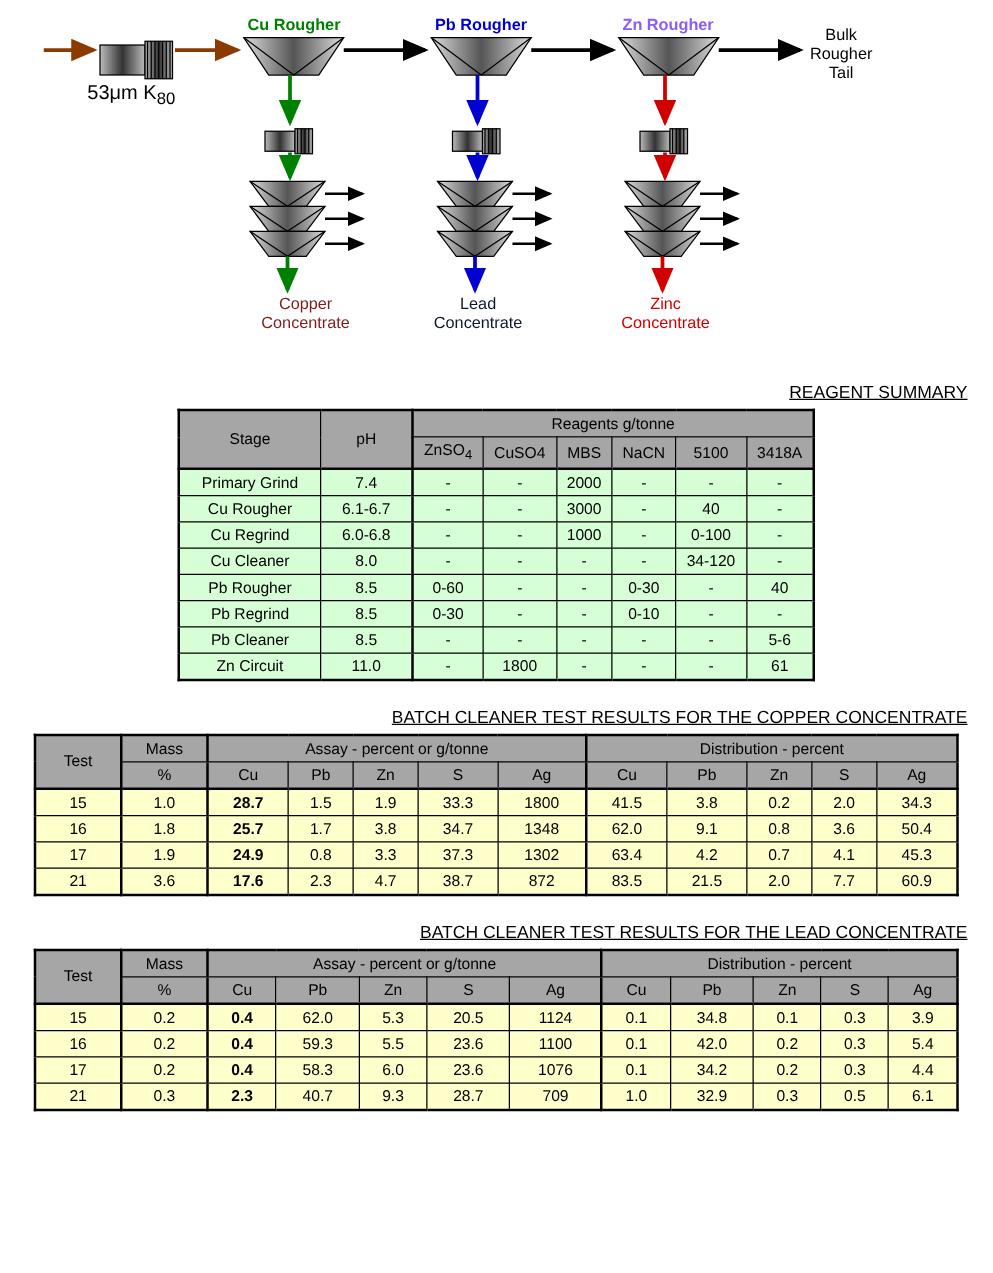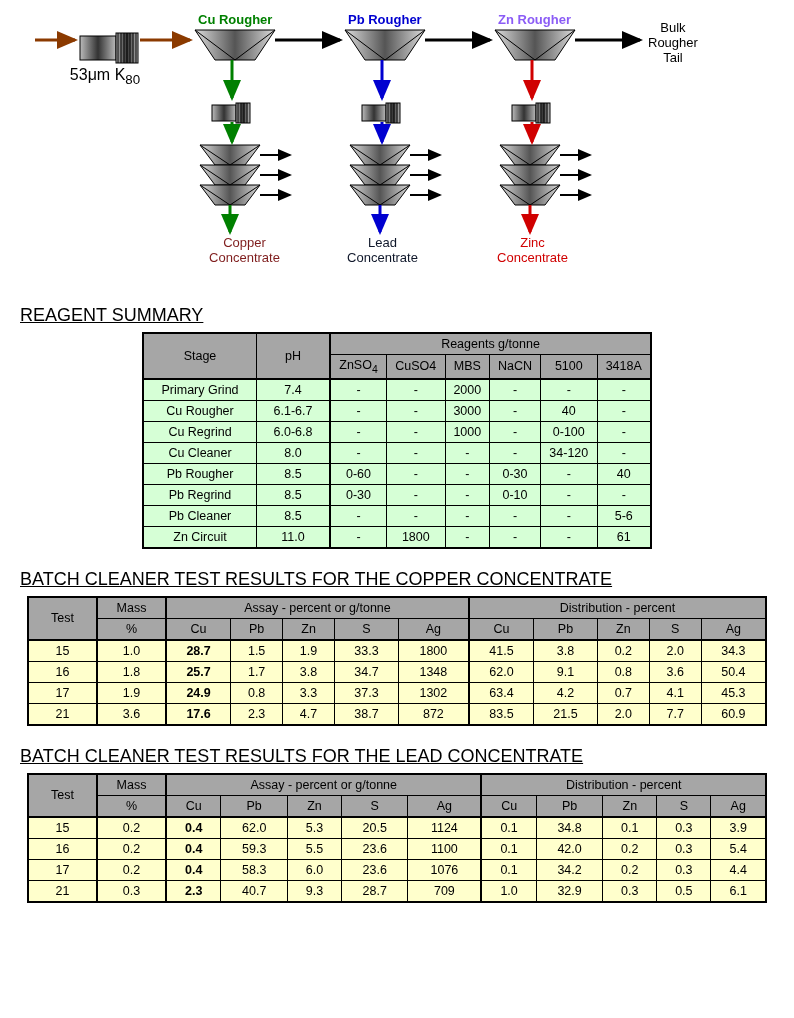--- a/index.html
+++ b/index.html
@@ -28,22 +28,22 @@
   }
   .fs-feed-label {
     position: absolute;
     font-size: 16px;
     width: 90px;
     text-align: center;
   }
 
   
   .section-title {
-    text-align: left;
-    font-size: 18px;
+    text-align: right;
+    font-size: 14px;
     text-decoration: underline;
     margin: 20px 0 6px;
   }
 
   
   table.data {
     border-collapse: collapse;
     margin: 0 auto;
   }
   table.data th,

